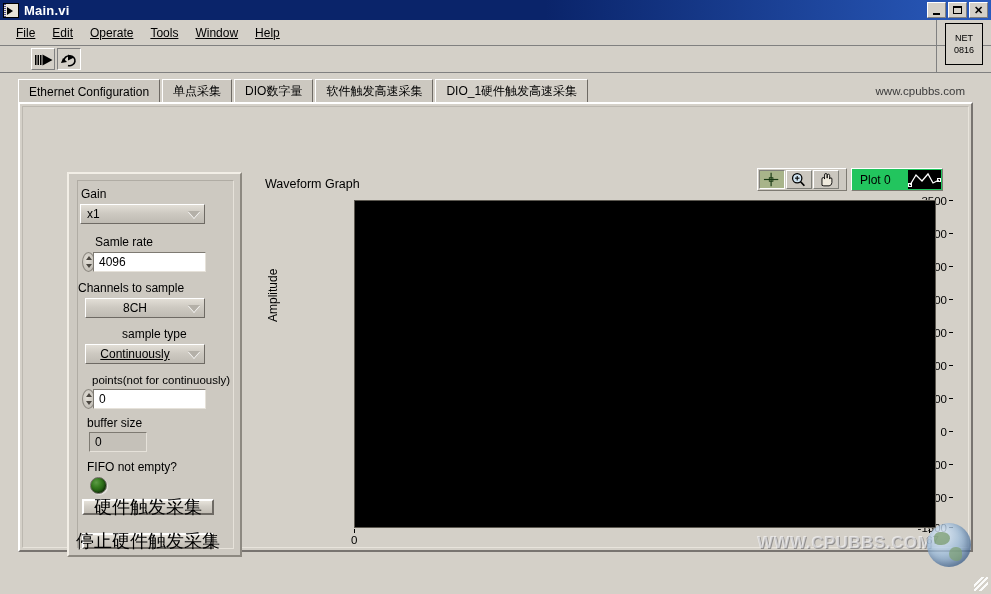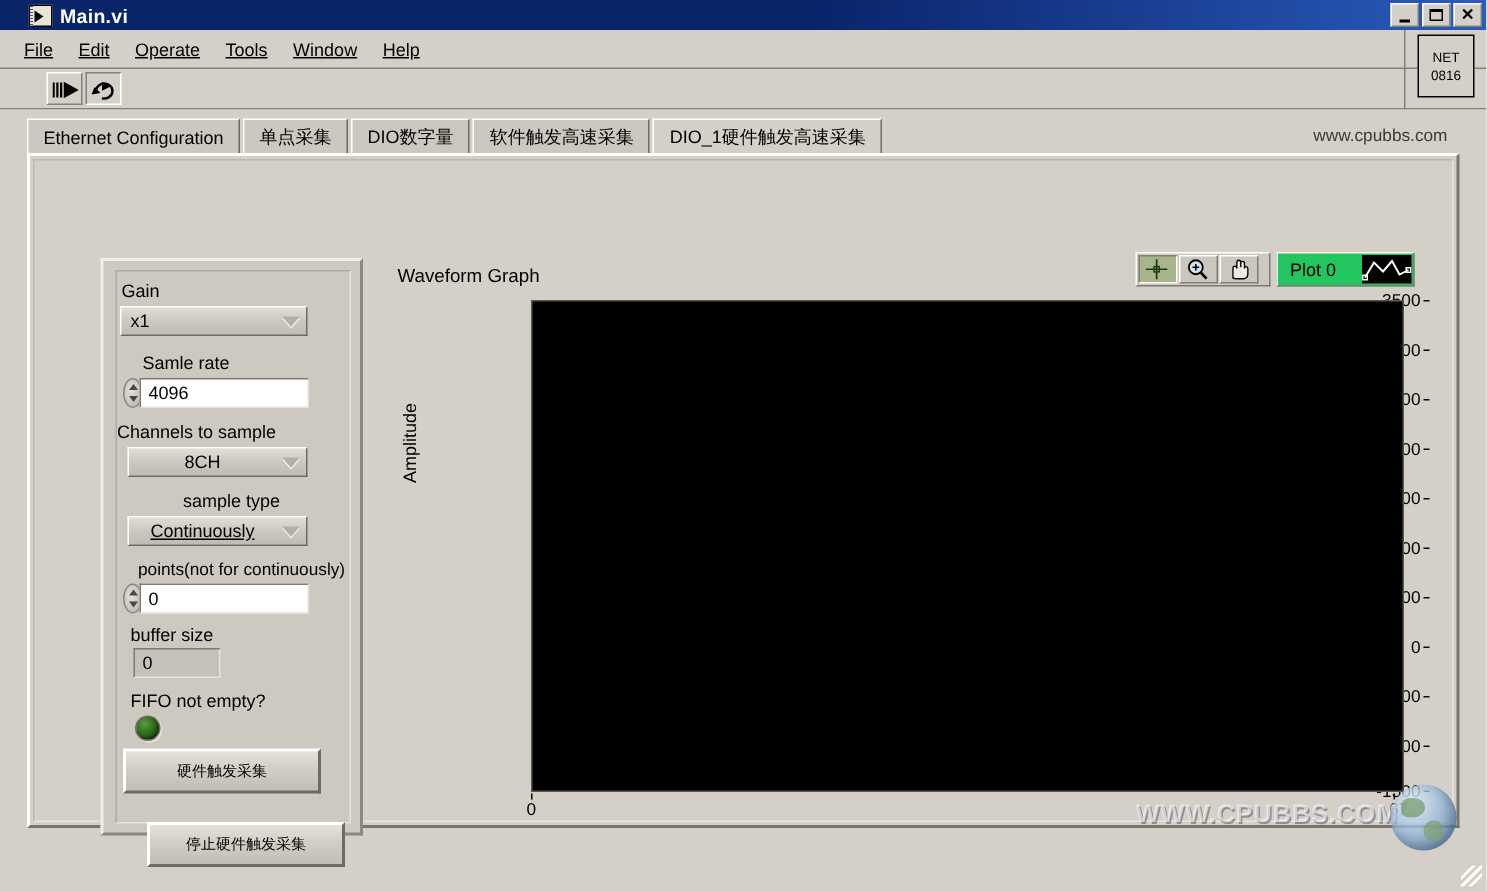--- a/index.html
+++ b/index.html
@@ -21,21 +21,21 @@
 
   
   .titlebar {
     position: absolute;
     left: 0; top: 0;
     width: 991px; height: 20px;
     background: linear-gradient(to right, #0a246a 0%, #0a246a 55%, #2a5bbd 100%);
     display: flex;
     align-items: center;
     box-sizing: border-box;
-    padding: 0 2px 0 19px;
+    padding: 0 2px 0 3px;
   }
   .title-icon {
     width: 16px; height: 15px;
     background: #e8e4d8;
     border: 1px solid #000;
     box-sizing: border-box;
     position: relative;
     flex: 0 0 auto;
     margin-right: 5px;
   }
@@ -364,29 +364,29 @@
     border-radius: 50%;
     background: radial-gradient(circle at 35% 30%, #5d9b46 0%, #357a1f 35%, #1f5410 70%, #123808 100%);
     border: 1px solid #6e6a64;
     box-sizing: border-box;
     box-shadow: inset -1px -1px 2px rgba(0,0,0,0.45), 1px 1px 1px rgba(255,255,255,0.55);
   }
 
   
   .pbtn {
     position: absolute;
-    height: 30px;
+    height: 16px;
     background: linear-gradient(to bottom, #e6e2da 0%, #d2cec6 45%, #c2bdb4 100%);
     border: 2px solid;
     border-color: #ffffff #6e6a64 #6e6a64 #ffffff;
     box-sizing: border-box;
     display: flex;
     align-items: center;
     justify-content: center;
-    font-size: 10px;
+    font-size: 18px;
     color: #000;
     cursor: default;
     white-space: nowrap;
   }
 
   
   .graph-title {
     position: absolute;
     left: 245px; top: 73px;
     font-size: 12.5px;
@@ -675,21 +675,21 @@
 
           <div class="lbl" style="left:9px; top:235px;">buffer size</div>
           <div class="indicator" style="left:11px; top:251px; width:58px;">0</div>
 
           <div class="lbl" style="left:9px; top:279px;">FIFO not empty?</div>
           <div class="led" style="left:12px; top:296px;"></div>
 
           <div class="pbtn" style="left:4px; top:318px; width:132px;">
             <span>硬件触发采集</span>
           </div>
-          <div class="pbtn" style="left:20px; top:352px; width:132px;margin-top:15px;">
+          <div class="pbtn" style="left:4px; top:352px; width:132px;">
             <span>停止硬件触发采集</span>
           </div>
 
         </div>
       </div>
 
       <div class="graph-title">Waveform Graph</div>
 
       <div class="graph-palette">
         <div class="pal-btn sel">

